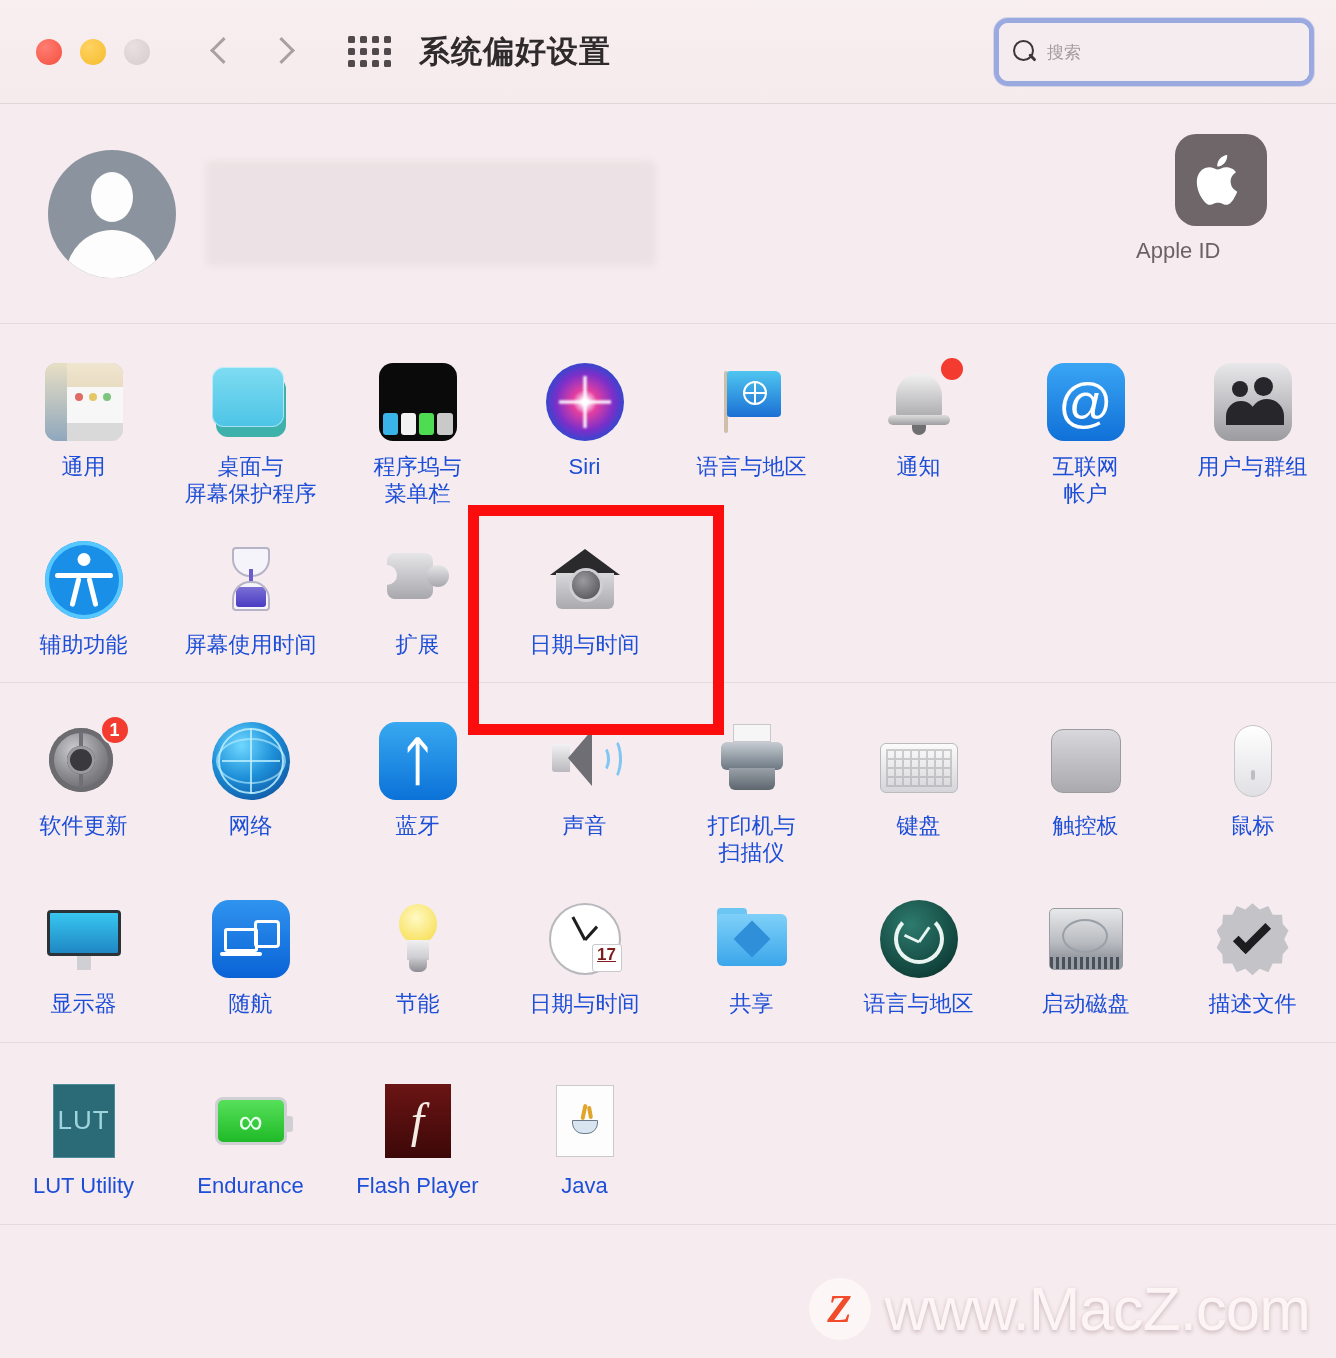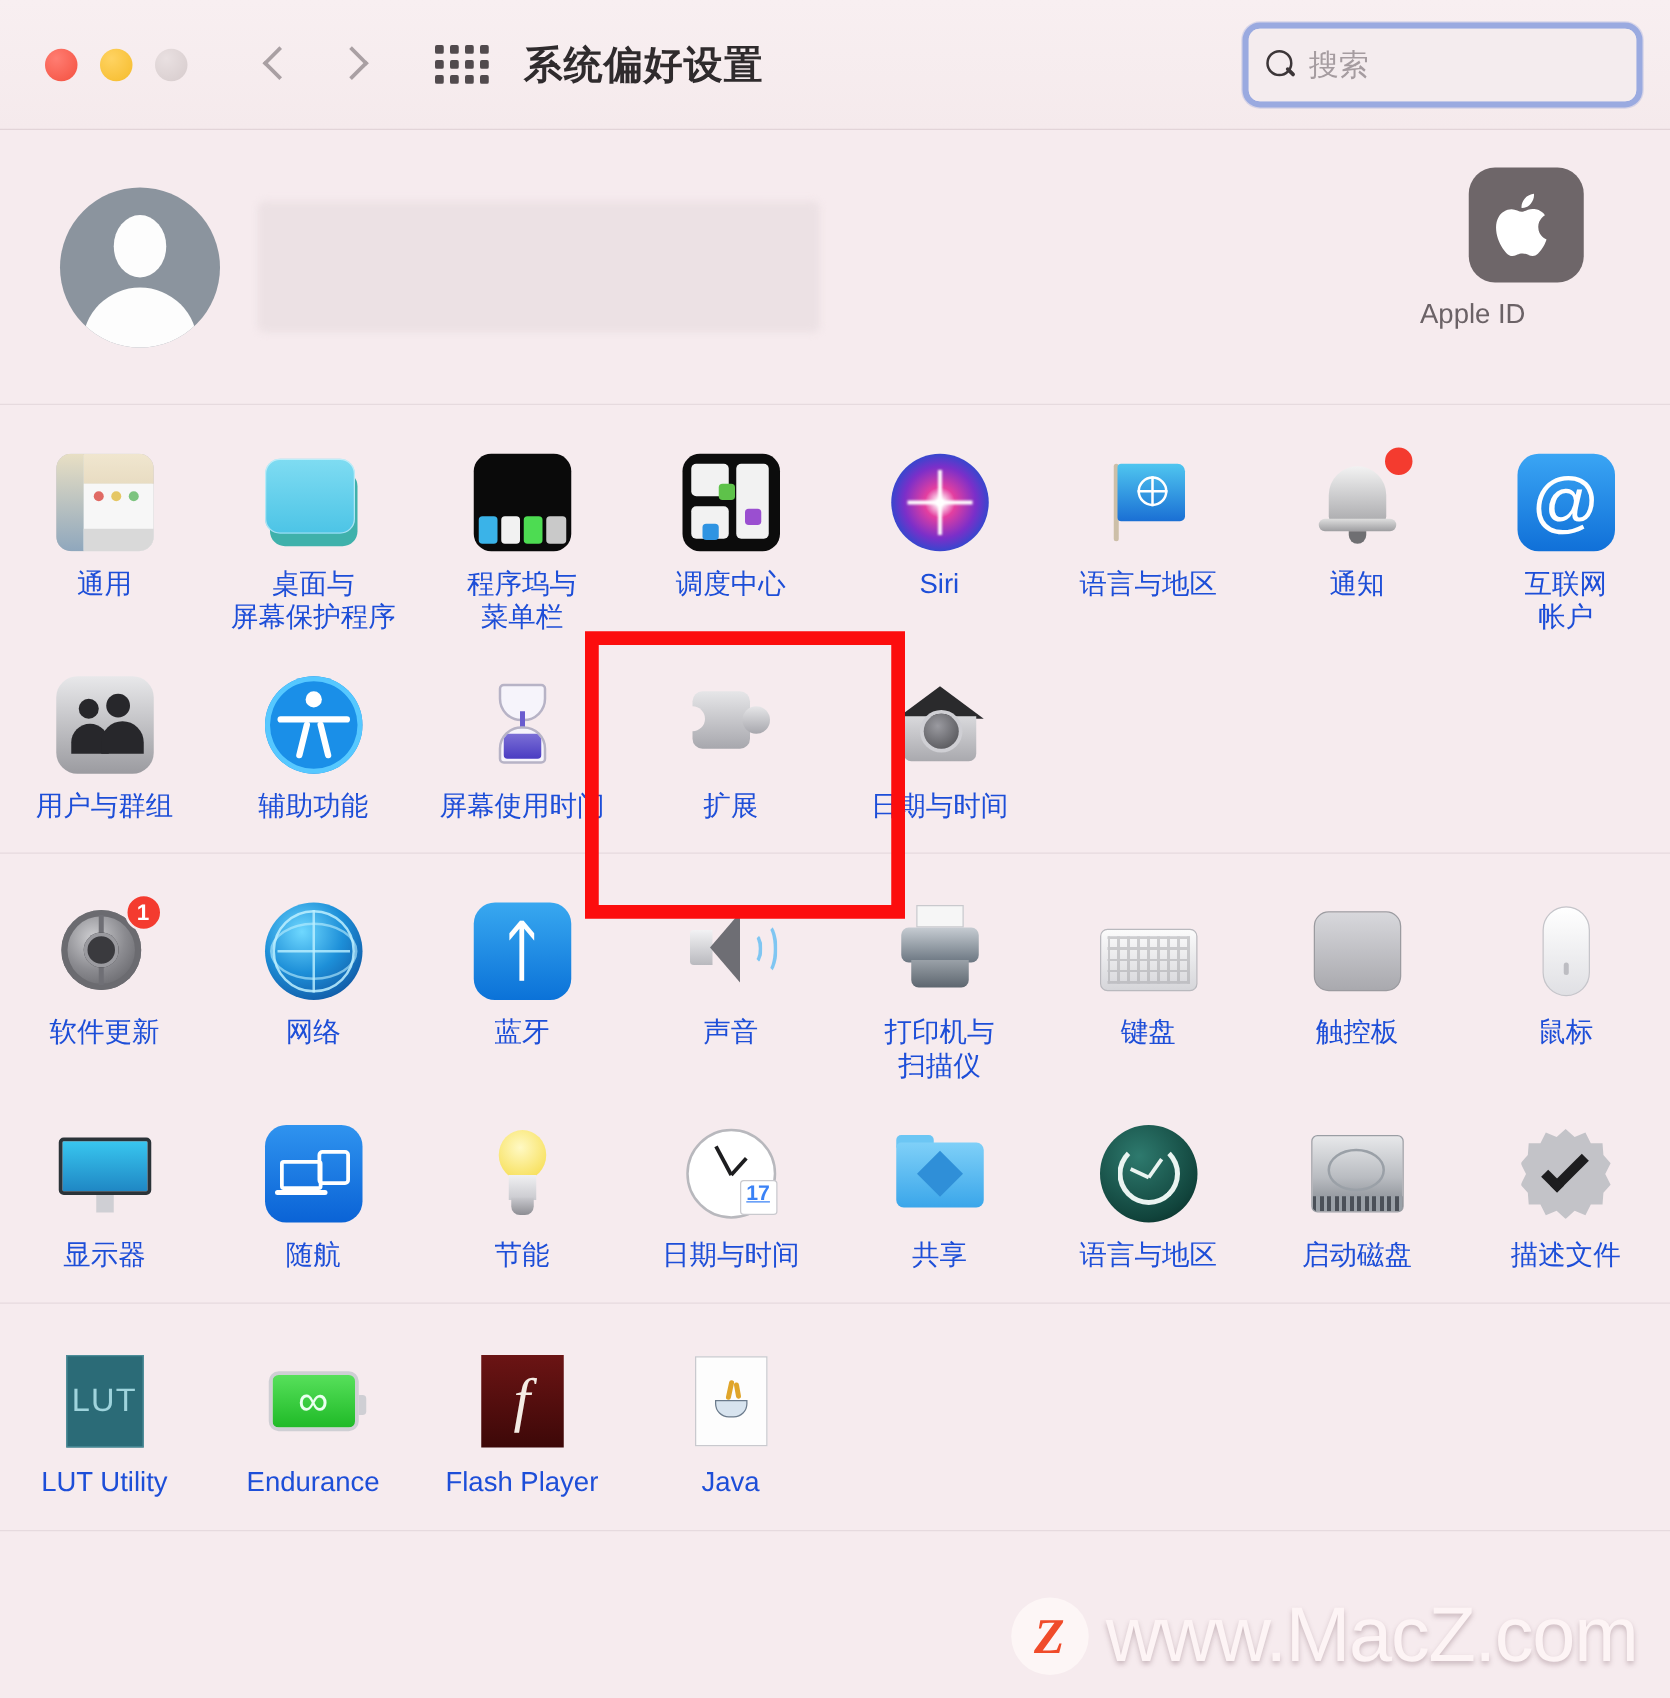--- a/index.html
+++ b/index.html
@@ -75,21 +75,21 @@
   .mag { width: 24px; height: 24px; position: relative; flex: 0 0 auto; }
   .mag::before {
     content: ""; position: absolute; left: 0; top: 0;
     width: 17px; height: 17px; border: 2.5px solid #3c3638; border-radius: 50%;
   }
   .mag::after {
     content: ""; position: absolute; left: 15px; top: 16px;
     width: 9px; height: 2.5px; background: #3c3638; transform: rotate(45deg);
     border-radius: 2px;
   }
-  .searchph { margin-left: 10px; font-size: 24px; color: #a59ca0; }
+  .searchph { margin-left: 10px; font-size: 17px; color: #a59ca0; }
 
   
   .appleid-row {
     position: relative;
     height: 220px;
     border-bottom: 1px solid #e6dade;
     display: flex; align-items: center;
   }
   .avatar {
     margin-left: 48px;
@@ -391,21 +391,21 @@
   
   .ic-clock .face { position:absolute; left:3px; top:3px; width:72px; height:72px;
     border-radius:50%; background:#fff; border:2px solid #b8b8bd; }
   .ic-clock .hh { position:absolute; left:50%; top:22px; width:3px; height:18px;
     background:#1d1d1f; transform-origin: bottom center; transform: translateX(-50%) rotate(42deg); }
   .ic-clock .mh { position:absolute; left:50%; top:14px; width:3px; height:26px;
     background:#1d1d1f; transform-origin: bottom center; transform: translateX(-50%) rotate(-28deg); }
   .ic-clock .cal { position:absolute; right:2px; bottom:6px; width:30px; height:28px;
     background:#fff; border:1px solid #c9c9ce; border-radius:3px; overflow:hidden; }
   .ic-clock .cal .hdr { height:8px; background:#ef4137; }
-  .ic-clock .cal .num { font-size:17px; color:#3b82f6; text-align:left; line-height:19px; font-weight:bold;text-decoration:underline; }
+  .ic-clock .cal .num { font-size:17px; color:#7f1d1d; text-align:left; line-height:19px; font-weight:bold;text-decoration:underline; }
 
   
   .ic-share .fld { position:absolute; left:4px; top:14px; width:70px; height:52px;
     background: linear-gradient(180deg,#7fd0f8,#3aa6ea); border-radius:4px 6px 6px 6px; }
   .ic-share .tab2 { position:absolute; left:4px; top:8px; width:30px; height:10px;
     background:#6cc6f4; border-radius:4px 4px 0 0; }
   .ic-share .dia { position:absolute; left:26px; top:26px; width:26px; height:26px;
     background:#2f8fd8; transform: rotate(45deg); }
 
   
@@ -592,33 +592,20 @@
                 <i class="s2"></i>
                 <i class="s3"></i>
                 <i class="s4"></i>
               </span>
             </div>
         </div>
         <div class="lbl">程序坞与
 菜单栏</div>
       </div>
 
-      <div class="pref">
-        <div class="iconbox">
-          <div class="ic ic-mission">
-            <span class="w w1"></span>
-              <span class="w w2"></span>
-              <span class="w w3"></span>
-            <span class="g1"></span>
-              <span class="g2"></span>
-              <span class="g3"></span>
-          </div>
-        </div>
-        <div class="lbl">调度中心</div>
-      </div>
 
       <div class="pref">
         <div class="iconbox">
             <div class="ic ic-siri"></div>
           </div>
         <div class="lbl">Siri</div>
       </div>
 
 
       <div class="pref">

